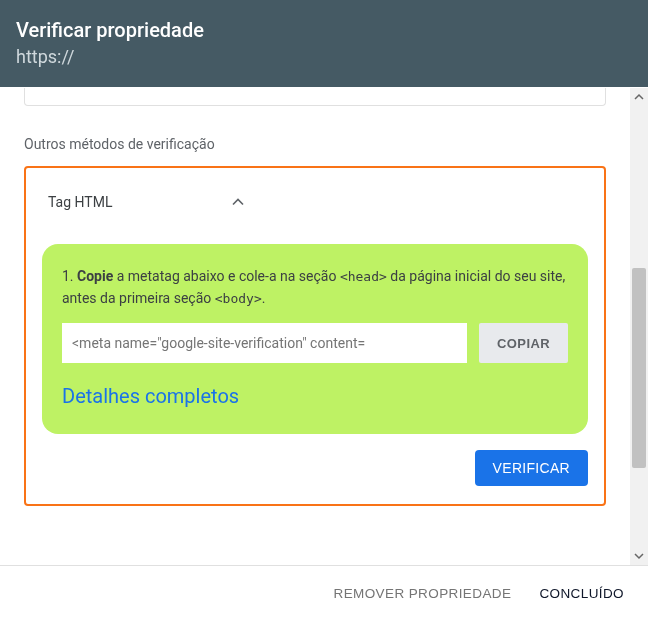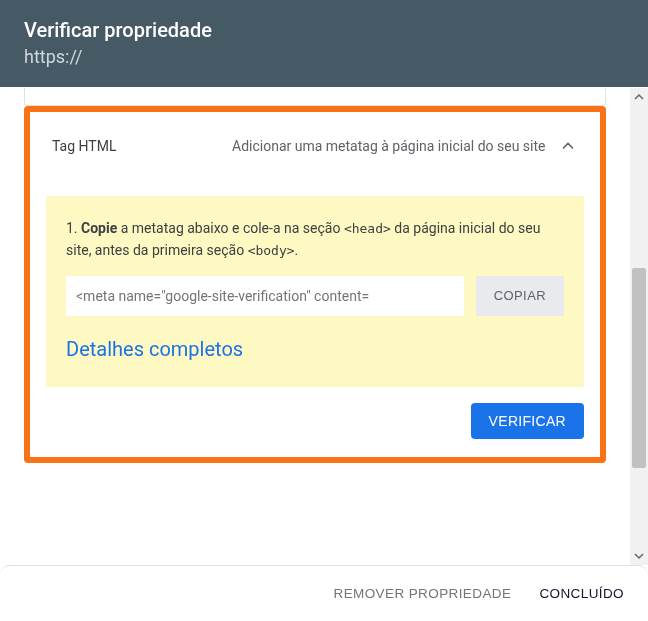--- a/index.html
+++ b/index.html
@@ -7,21 +7,21 @@
     font-family: Roboto, "Helvetica Neue", Arial, sans-serif;
     background: #fff;
     width: 648px;
     height: 621px;
     overflow: hidden;
     position: relative;
   }
   .header {
     background: #455a64;
     color: #fff;
-    padding: 18px 24px 20px;
+    padding: 18px 16px 20px;
   }
   .header h1 {
     font-size: 20px;
     font-weight: 500;
     margin-bottom: 4px;
   }
   .header .subtitle {
     font-size: 18px;
     color: #cfd8dc;
   }
@@ -42,21 +42,21 @@
     border-radius: 0 0 4px 4px;
     background:#fff;
   }
   .section-label {
     padding: 30px 24px 14px;
     font-size: 14px;
     color: #5f6368;
   }
   .panel {
     margin: 0 24px;
-    border: 6px solid #f97316;
+    border: 2px solid #f97316;
     border-radius: 4px;
     background: #fff;
   }
   .panel-header {
     display: flex;
     align-items: center;
     padding: 24px 22px;
     cursor: pointer;
   }
   .panel-title {
@@ -71,24 +71,24 @@
     color: #5f6368;
     line-height: 1.45;
     padding-right: 12px;
   }
   .chevron {
     flex: 0 0 auto;
     color: #5f6368;
   }
   .chevron svg { display:block; }
   .panel-body {
-    margin: 16px 16px 16px;
+    margin: 8px 16px 16px;
     padding: 22px 20px 22px;
-    background: #fef9c3;
-    border-radius: 0;
+    background: #bef264;
+    border-radius: 16px;
     font-size: 14px;
     color: #3c4043;
     line-height: 1.55;
   }
   .step { margin-bottom: 14px; }
   .step code {
     font-family: ui-monospace, Menlo, Consolas, monospace;
     font-size: 13px;
     color: #3c4043;
   }
@@ -108,21 +108,21 @@
     font-size: 14px;
     color: #757575;
     outline: none;
   }
   .copy-btn {
     background: #e8eaed;
     border: none;
     height: 40px;
     padding: 0 18px;
     font-size: 13px;
-    font-weight: 400;
+    font-weight: 700;
     color: #5f6368;
     letter-spacing: 0.4px;
     cursor: pointer;
     border-radius: 2px;
   }
   .note {
     color: #5f6368;
     margin: 14px 0 16px;
   }
   .details-link {
@@ -151,21 +151,20 @@
     position: absolute;
     left: 0; right: 0; bottom: 0;
     height: 56px;
     border-top: 1px solid #e0e0e0;
     background: #fff;
     display: flex;
     justify-content: flex-end;
     align-items: center;
     gap: 28px;
     padding: 0 24px;
-    border-radius: 10px;
   }
   .footer-btn {
     background: none;
     border: none;
     font-size: 13.5px;
     font-weight: 500;
     letter-spacing: 0.4px;
     cursor: pointer;
   }
   .footer-btn.secondary { color: #757575; }
@@ -193,26 +192,26 @@
 
 <div class="header">
   <h1>Verificar propriedade</h1>
   <div class="subtitle">https://</div>
 </div>
 
 <div class="scroll-area">
 
   <div class="card-stub"></div>
 
+  <div class="section-label">Outros métodos de verificação</div>
 
   <div class="panel">
 
     <div class="panel-header">
       <div class="panel-title">Tag HTML</div>
-      <div class="panel-desc">Adicionar uma metatag à página inicial do seu site</div>
       <div class="chevron">
         <svg width="20" height="20" viewBox="0 0 24 24" fill="none" stroke="currentColor" stroke-width="2">
             <polyline points="6 15 12 9 18 15"></polyline>
           </svg>
       </div>
     </div>
 
     <div class="panel-body">
       <div class="step">
         <span>1. </span><strong>Copie</strong><span> a metatag abaixo e cole-a na seção </span><code>&lt;head&gt;</code><span> da página inicial do seu site, antes da primeira seção </span><code>&lt;body&gt;</code><span>.</span>

